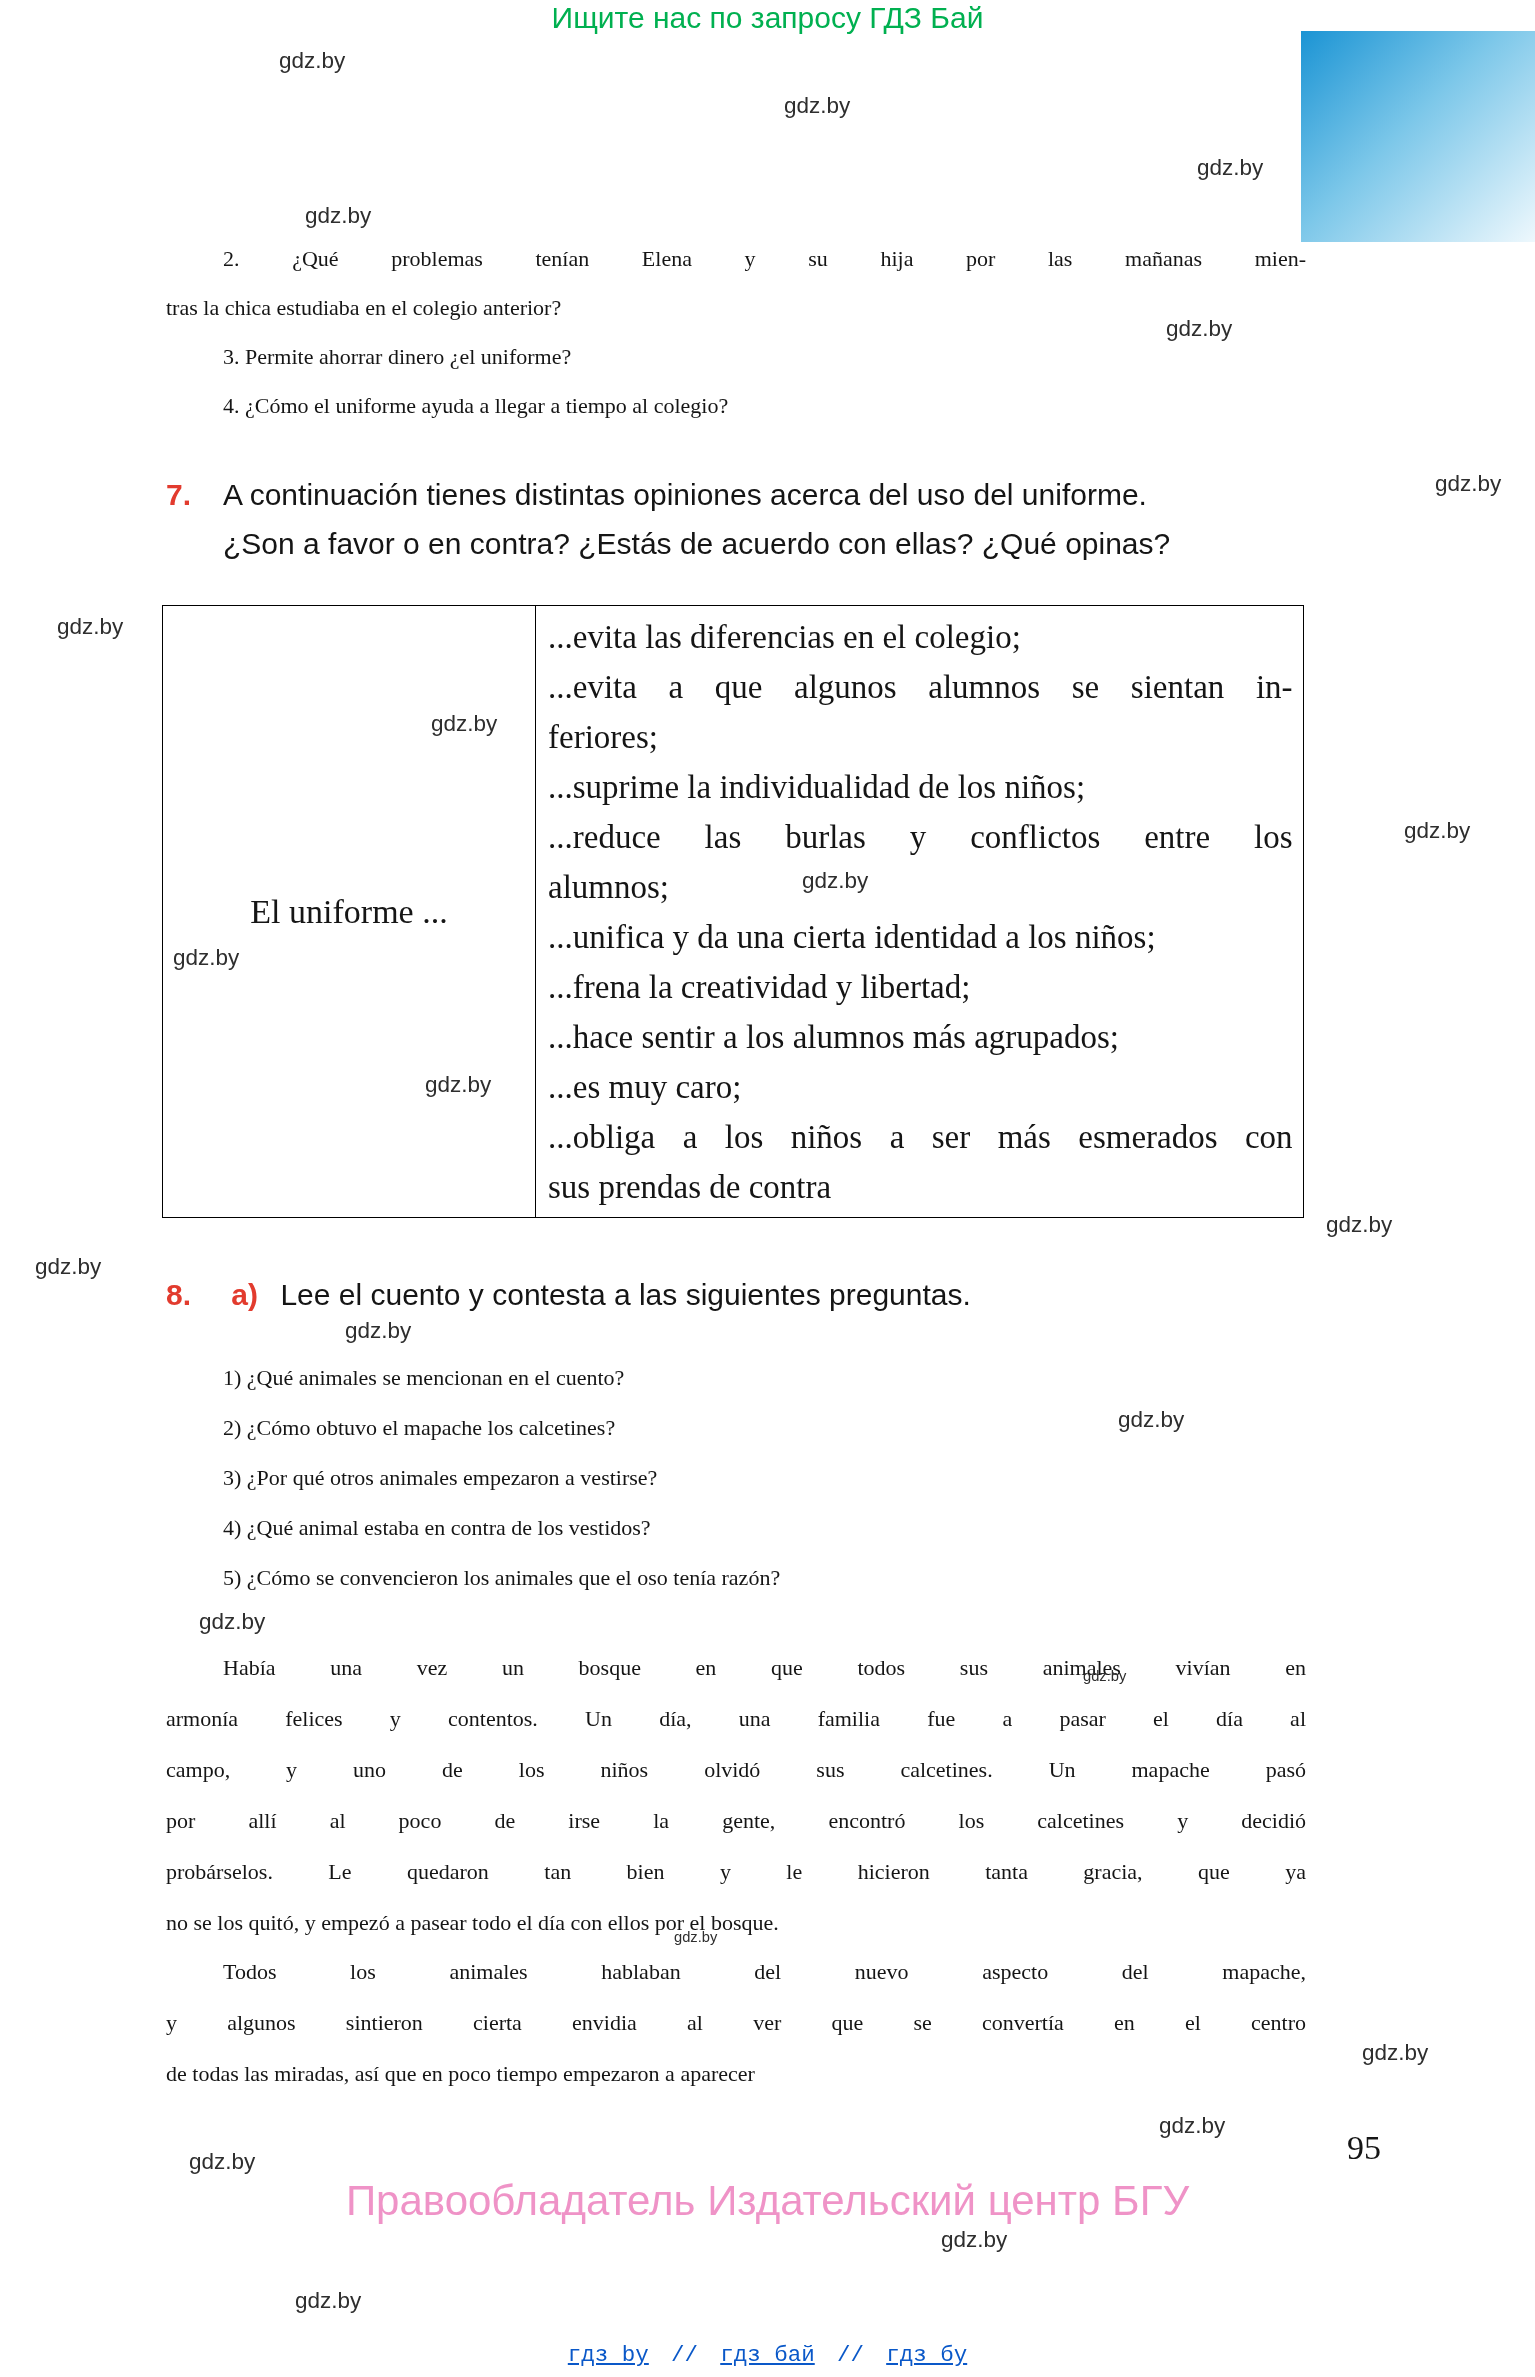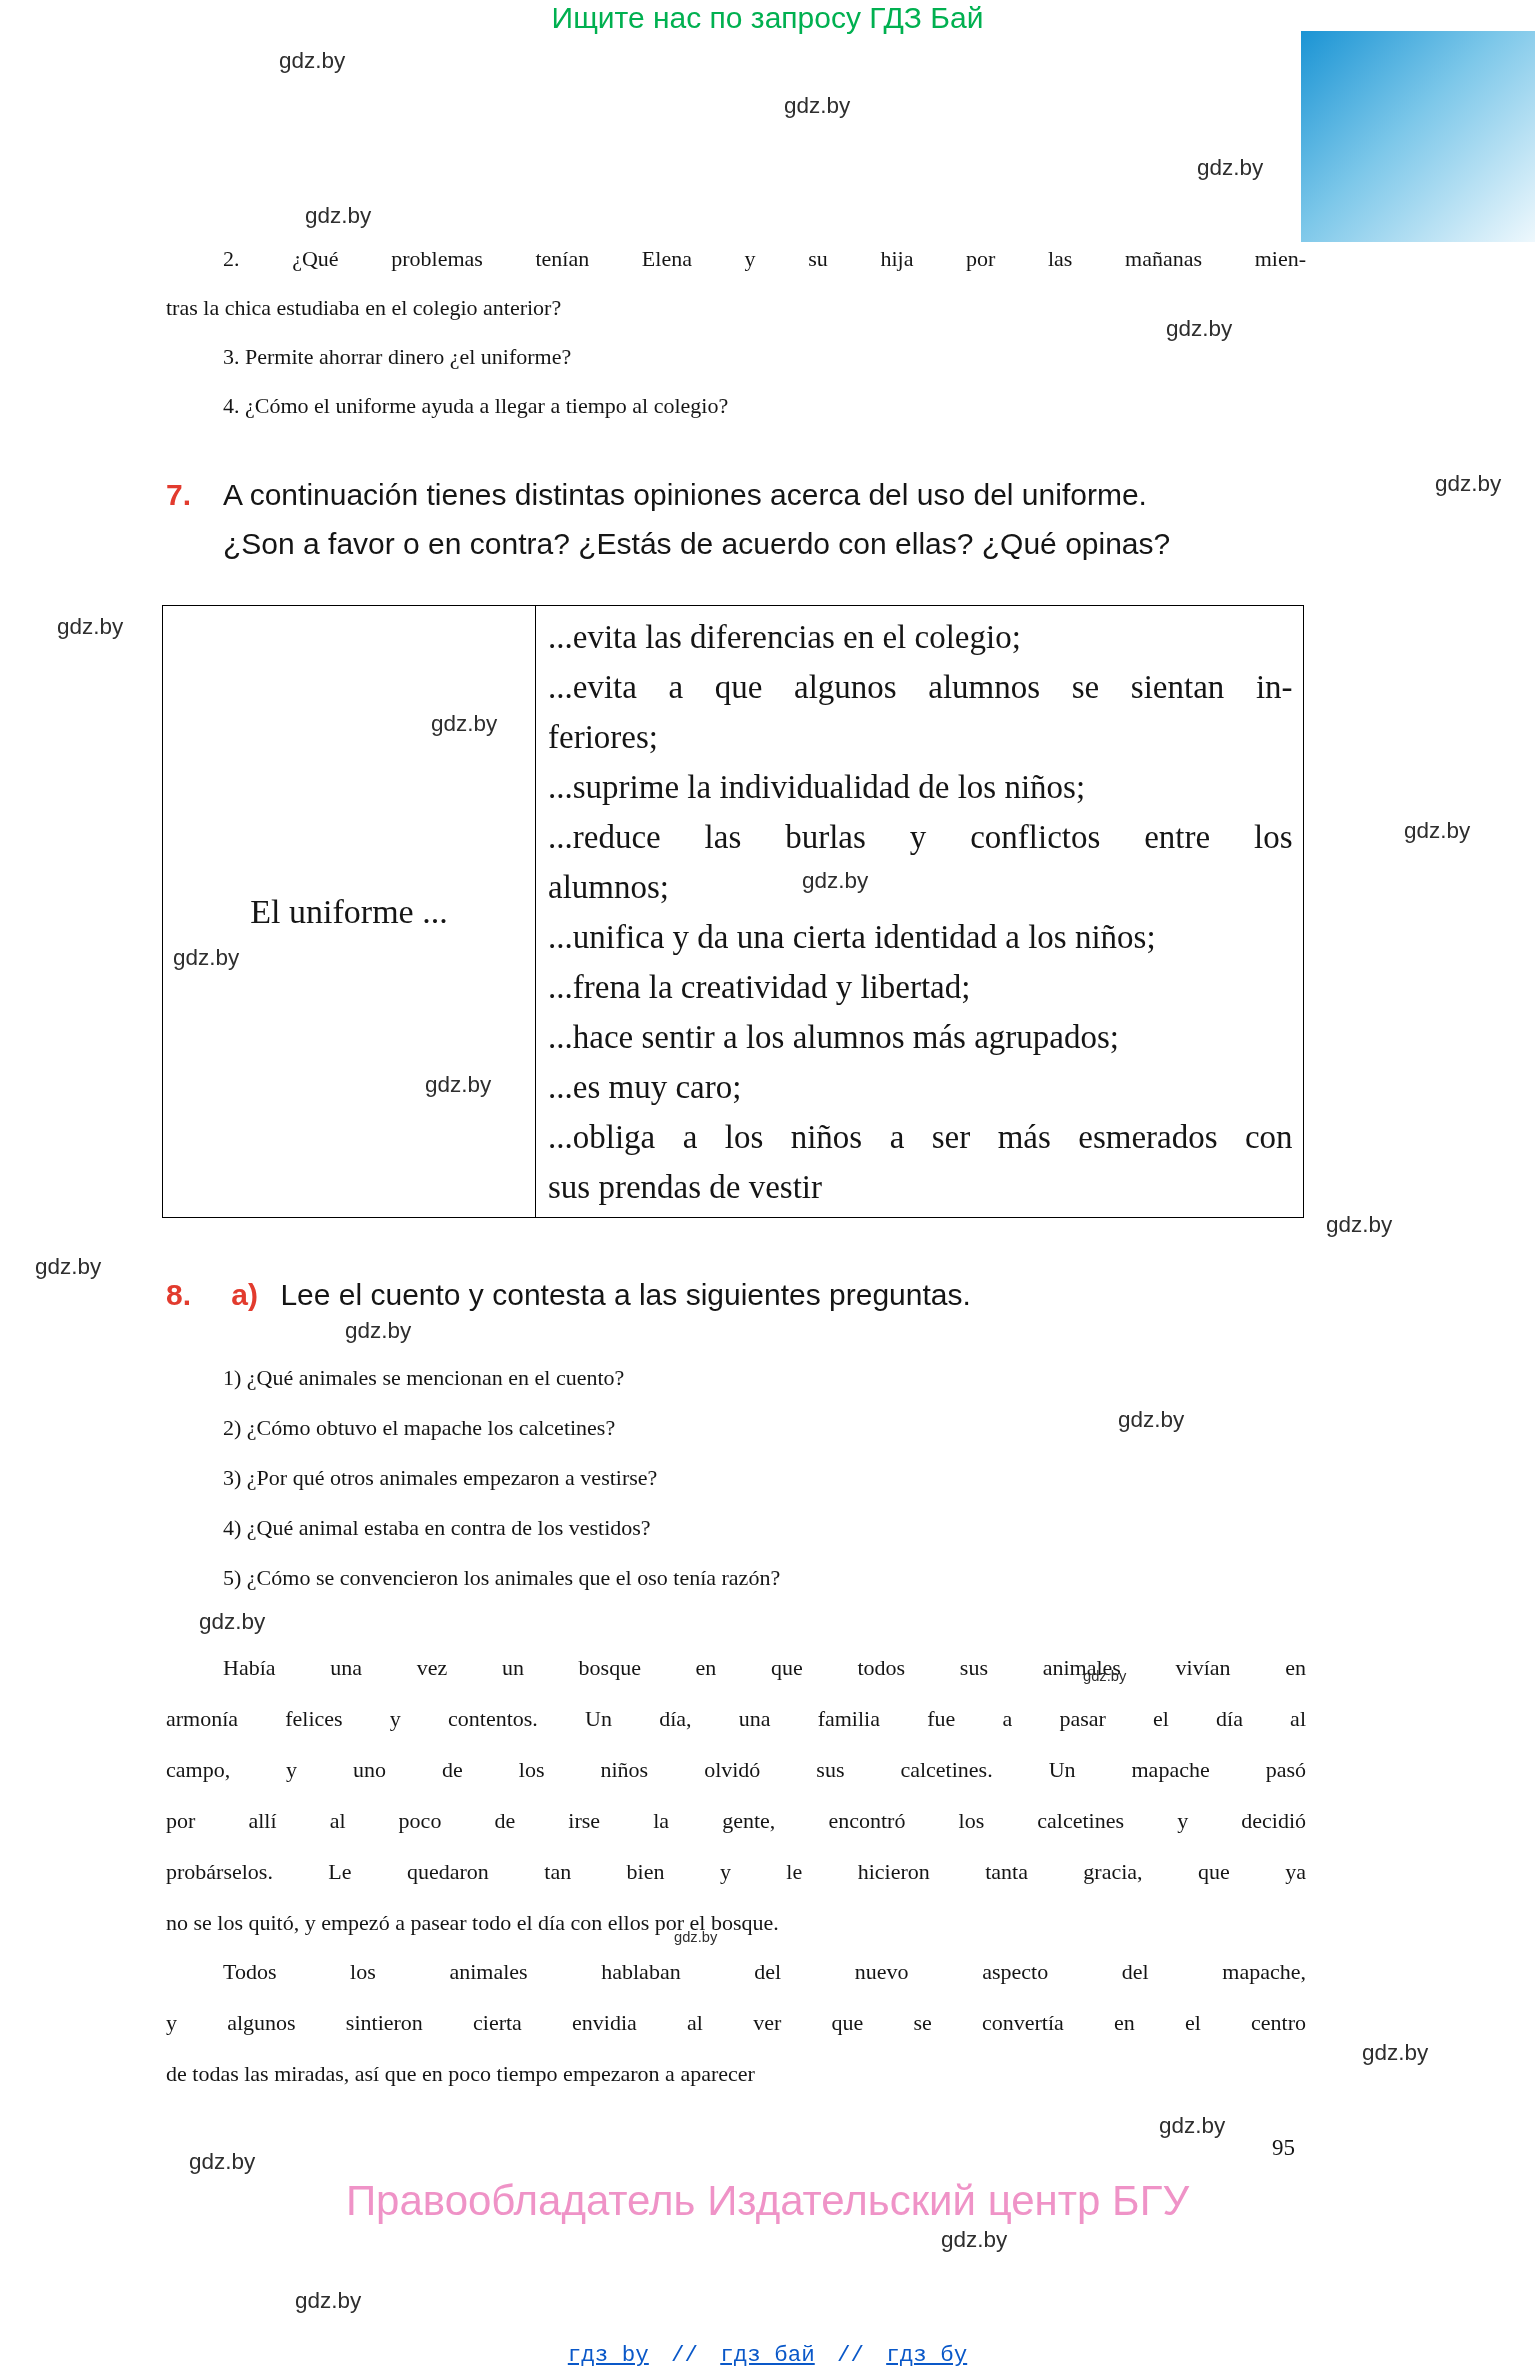--- a/index.html
+++ b/index.html
@@ -49,22 +49,22 @@
     font-size:34px;
   }
   .cell-right { flex:1; padding:6px 10.4px 0 12px; font-size:33px; overflow:hidden; }
   .cell-right .ln { height:50px; line-height:50px; white-space:nowrap; }
   .cell-right .ln.just { white-space:normal; text-align:justify; text-align-last:justify; }
 
   .tnum8 { display:inline-block; width:57px; font-weight:700; color:var(--accent-red,#e23b2e); }
   .tletter { display:inline-block; margin-right:14px; font-weight:700; color:var(--accent-red,#e23b2e); }
 
   .pageno {
-    position:absolute; left:1226px; top:2123px; width:69px; text-align:right;
-    font-size:23px; line-height:50px; z-index:1;
+    position:absolute; left:1312px; top:2123px; width:69px; text-align:right;
+    font-size:34px; line-height:50px; z-index:1;
   }
   .copyright {
     position:absolute; top:2176px; left:0; width:100%; text-align:center;
     font-family:"Liberation Sans", sans-serif; font-size:42px; line-height:49px;
     color:var(--copyright-pink,#ef93c7); z-index:1;
   }
   .footer-links {
     position:absolute; top:2341px; left:0; width:100%; text-align:center;
     font-family:Liberation Mono, monospace; font-size:22.5px; line-height:28px;
     color:var(--link-blue,#0a58c8); z-index:1;
@@ -128,21 +128,21 @@
     <div class="ln just">...evita a que algunos alumnos se sientan in-</div>
     <div class="ln">feriores;</div>
     <div class="ln">...suprime la individualidad de los niños;</div>
     <div class="ln just">...reduce las burlas y conflictos entre los</div>
     <div class="ln">alumnos;</div>
     <div class="ln">...unifica y da una cierta identidad a los niños;</div>
     <div class="ln">...frena la creatividad y libertad;</div>
     <div class="ln">...hace sentir a los alumnos más agrupados;</div>
     <div class="ln">...es muy caro;</div>
     <div class="ln just">...obliga a los niños a ser más esmerados con</div>
-    <div class="ln">sus prendas de vestir</div>
+    <div class="ln">sus prendas de contra</div>
   </div>
 </div>
 
 <div class="sec sans" style="top:1270px; --lh:50px">
   <div class="ln">
     <span class="tnum8">8.</span>
     <span class="tletter">a)</span>
     <span>Lee el cuento y contesta a las siguientes preguntas.</span>
   </div>
 </div>

